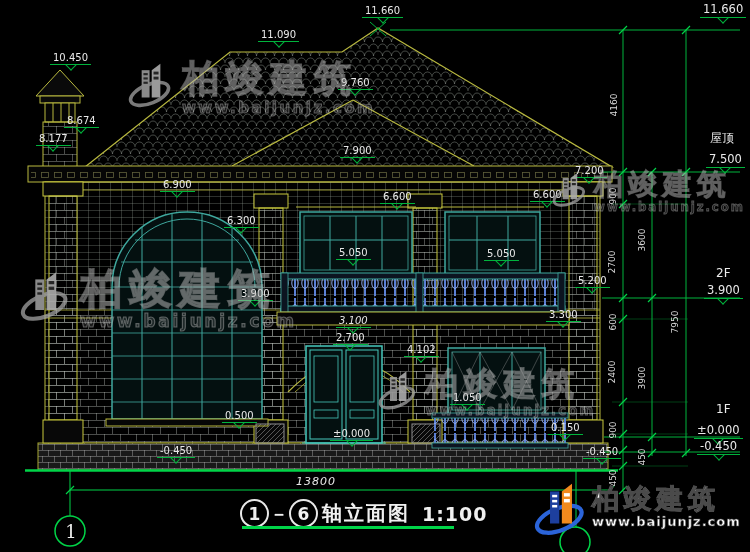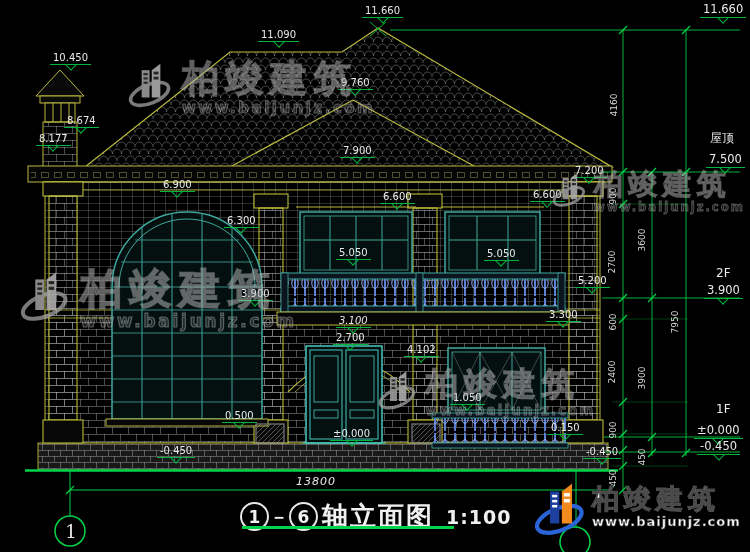--- a/index.html
+++ b/index.html
@@ -21,21 +21,21 @@
   .wm .wb{font-size:37px;font-weight:bold;letter-spacing:7px;line-height:1.05;
           color:rgba(190,190,190,0.16);-webkit-text-stroke:1.4px rgba(185,185,185,0.5);}
   .wm .wu{font-size:15px;font-weight:bold;letter-spacing:2.5px;
           color:rgba(190,190,190,0.16);-webkit-text-stroke:1px rgba(185,185,185,0.5);}
   .wmg{--c1:#9a9a9a;--c2:#ababab;--ringc:rgba(160,160,160,.85);--winc:#2c2c2c;}
   
   .title{position:absolute;left:240px;top:499px;display:flex;align-items:center;color:#f0f0f0;}
   .axc{width:25px;height:25px;border:2px solid #e8e8e8;border-radius:50%;font-size:17px;font-weight:bold;
        display:flex;align-items:center;justify-content:center;flex:none;}
   .dash{font-size:18px;font-weight:bold;margin:0 1px;}
-  .tname{font-size:26px;font-weight:bold;letter-spacing:2px;margin-left:4px;}
+  .tname{font-size:20px;font-weight:bold;letter-spacing:2px;margin-left:4px;}
   .tscale{font-size:19px;font-weight:bold;margin-left:12px;letter-spacing:1px;}
   .t-underline{position:absolute;left:242px;top:526px;width:212px;height:3px;background:#00d448;}
   .gdim{position:absolute;left:296px;top:475px;font-size:11px;color:#e9e9e9;letter-spacing:1px;font-style:italic;}
   .axnum{position:absolute;left:62px;top:521px;width:18px;text-align:center;
          font-size:18px;color:#eee;font-family:"DejaVu Serif",serif;}
   
   .flogo{position:absolute;left:534px;top:478px;display:flex;align-items:flex-start;gap:4px;}
   .flogo .glyph{--c1:#1d3f9e;--c2:#f28a1d;--ringc:#2b64d9;--winc:#fff;}
   .flogo .ftx{display:flex;flex-direction:column;margin-top:6px;}
   .fb{font-size:27px;font-weight:bold;color:#fff;letter-spacing:5px;line-height:1.1;

